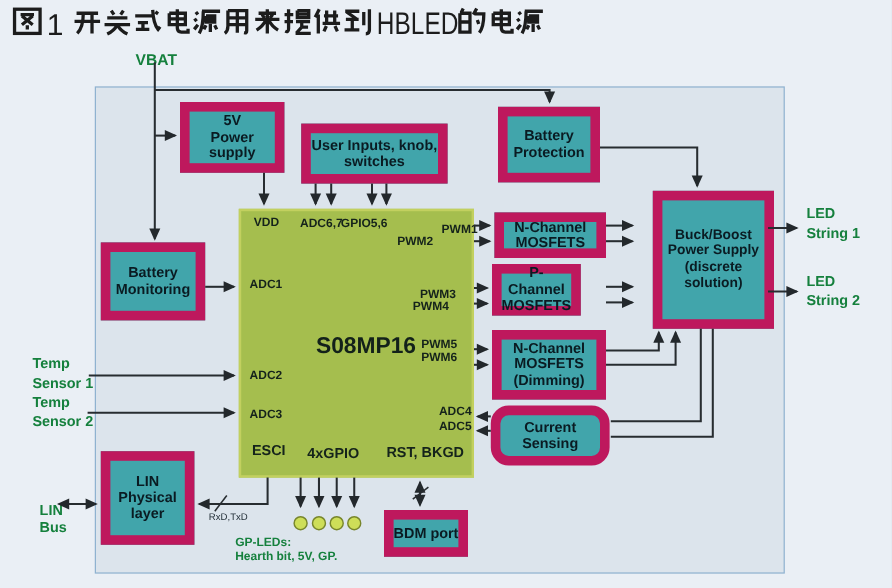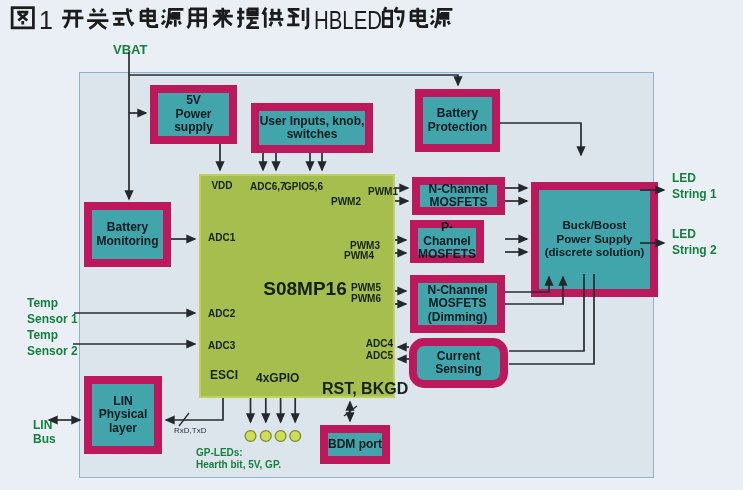--- a/index.html
+++ b/index.html
@@ -97,28 +97,28 @@
   <div class="pin" style="left:350px;top:241px;width:32px;text-align:left;">PWM3</div>
   <div class="pin" style="left:343px;top:251px;width:32px;text-align:center;">PWM4</div>
   <div class="pin" style="left:350px;top:283px;width:32px;text-align:center;">PWM5</div>
   <div class="pin" style="left:350px;top:294px;width:32px;text-align:center;">PWM6</div>
   <div class="pin" style="left:208px;top:309px;">ADC2</div>
   <div class="pin" style="left:208px;top:341px;">ADC3</div>
   <div class="pin" style="left:353px;top:339px;width:40px;text-align:right;">ADC4</div>
   <div class="pin" style="left:353px;top:351px;width:40px;text-align:right;">ADC5</div>
   <div class="pin" style="left:210px;top:370px;font-size:12px;">ESCI</div>
   <div class="pin" style="left:256px;top:373px;font-size:12px;">4xGPIO</div>
-  <div class="pin" style="left:322px;top:384px;font-size:16px;">RST, BKGD</div>
+  <div class="pin" style="left:322px;top:372px;font-size:12px;">RST, BKGD</div>
   <div class="abs" style="left:199px;top:278px;width:212px;text-align:center;color:#13211a;font-weight:bold;font-size:19px;">S08MP16</div>
 
   <div class="blk" style="left:150px;top:85px;width:87px;height:59px;">5V<br>Power supply</div>
   <div class="blk" style="left:251px;top:103px;width:122px;height:50px;">User Inputs, knob,<br>switches</div>
   <div class="blk" style="left:415px;top:89px;width:85px;height:63px;">Battery<br>Protection</div>
   <div class="blk" style="left:84px;top:202px;width:87px;height:65px;">Battery<br>Monitoring</div>
-  <div class="blk" style="left:531px;top:159px;width:127px;height:115px;font-size:11.5px;margin-top:23px;">Buck/Boost<br>Power Supply<br>(discrete solution)</div>
+  <div class="blk" style="left:544px;top:159px;width:101px;height:115px;font-size:11.5px;">Buck/Boost<br>Power Supply<br>(discrete solution)</div>
   <div class="blk" style="left:412px;top:177px;width:93px;height:38px;">N-Channel<br>MOSFETS</div>
   <div class="blk" style="left:410px;top:220px;width:74px;height:43px;">P-Channel<br>MOSFETS</div>
   <div class="blk" style="left:410px;top:275px;width:95px;height:58px;">N-Channel<br>MOSFETS<br>(Dimming)</div>
   <div class="blk" style="left:409px;top:338px;width:99px;height:50px;border-radius:15px;">Current<br>Sensing</div>
   <div class="blk" style="left:84px;top:376px;width:78px;height:78px;">LIN<br>Physical<br>layer</div>
   <div class="blk" style="left:320px;top:425px;width:70px;height:39px;">BDM port</div>
 
   <div class="lbl" style="left:113px;top:42px;font-size:13px;">VBAT</div>
   <div class="lbl" style="left:27px;top:296px;">Temp<br>Sensor 1</div>
   <div class="lbl" style="left:27px;top:328px;">Temp<br>Sensor 2</div>

